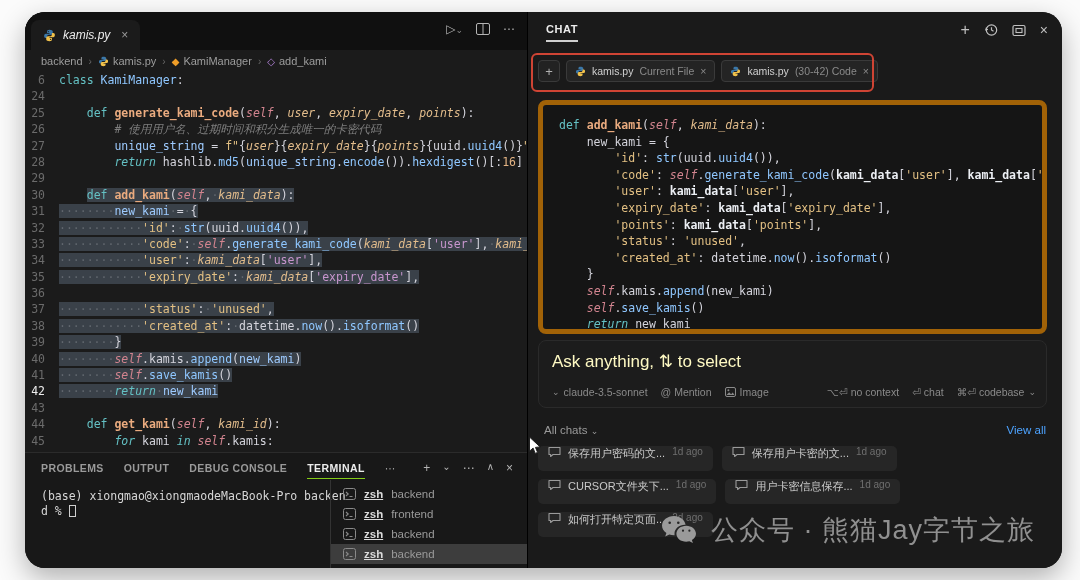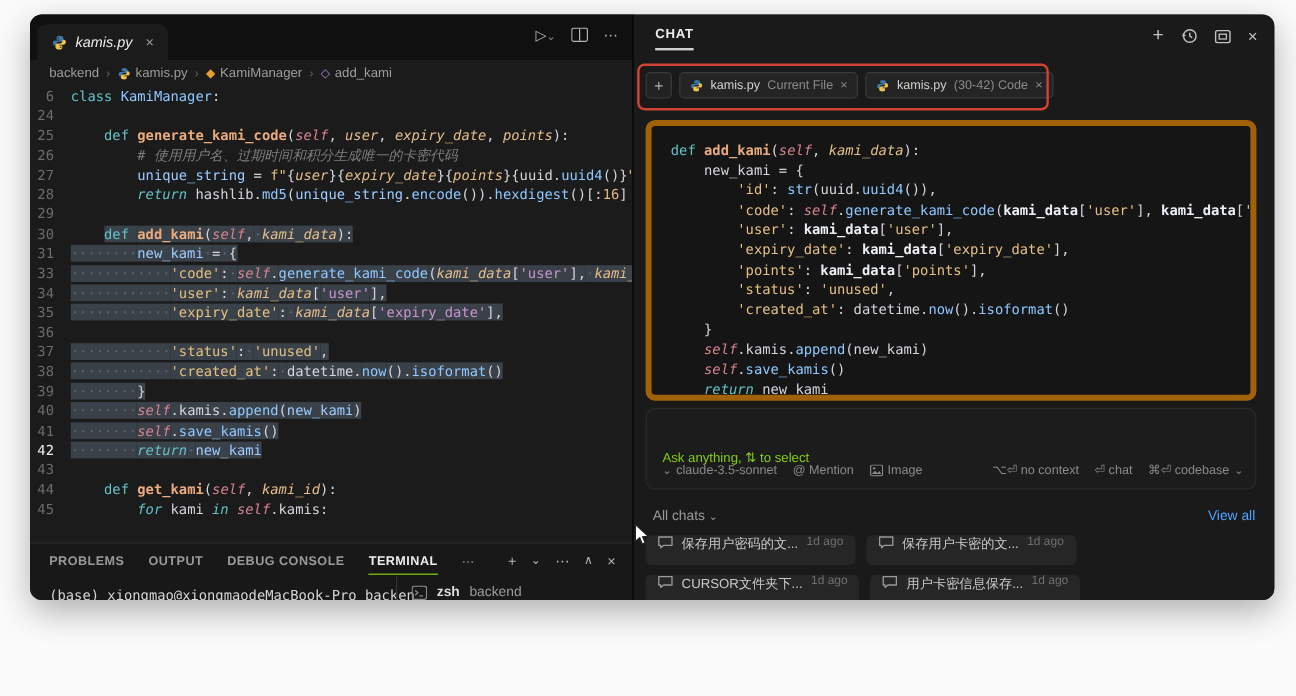--- a/index.html
+++ b/index.html
@@ -1,19 +1,19 @@
 <!DOCTYPE html>
 <html><head>
 <meta charset="utf-8">
 <style>
   * { margin:0; padding:0; box-sizing:border-box; }
   html,body { width:1080px; height:580px; background:#fbfbfb; font-family:"Liberation Sans",sans-serif; overflow:hidden; }
 
-  .window { position:absolute; left:25px; top:12px; width:1037px; height:488px; background:#181818;
-            border-radius:10px; overflow:hidden; box-shadow:0 10px 28px rgba(0,0,0,.30); }
+  .window { position:absolute; left:25px; top:12px; width:1037px; height:556px; background:#181818;
+            border-radius:20px; overflow:hidden; box-shadow:0 10px 28px rgba(0,0,0,.30); }
 
   
   .editor-pane { position:absolute; left:0; top:0; width:502px; height:440px; background:#1b1b1b; }
   .tabbar { height:38px; background:#101010; display:flex; align-items:flex-end; position:relative; }
   .tab { height:30px; background:#1b1b1b; display:flex; align-items:center; gap:7px; padding:0 12px;
          margin-left:6px; border-radius:8px 8px 0 0; color:#ececec; font-size:12px; font-style:italic; }
   .tab .close { color:#9a9a9a; font-style:normal; font-size:12px; margin-left:4px; }
   .editor-actions { position:absolute; right:12px; top:10px; display:flex; gap:13px; align-items:center; color:#b4b4b4; font-size:12px; }
   .breadcrumb { height:22px; display:flex; align-items:center; padding-left:16px; gap:6px; color:#9d9d9d; font-size:11px; background:#1b1b1b; }
   .breadcrumb .sep { color:#666; font-size:10px; }
@@ -39,21 +39,21 @@
   
   .panel { position:absolute; left:0; top:440px; width:502px; height:116px; background:#181818; border-top:1px solid #2b2b2b; }
   .panel-tabs { display:flex; gap:20px; padding:9px 0 0 16px; font-size:10.5px; font-weight:bold; letter-spacing:.4px; color:#9a9a9a; }
   .panel-tab.active { color:#ececec; border-bottom:1px solid #84cc16; padding-bottom:4px; }
   .panel-tab-more { color:#9a9a9a; font-weight:normal; }
   .panel-icons { position:absolute; right:14px; top:8px; display:flex; gap:12px; color:#b4b4b4; font-size:12px; }
   .term-text { margin:10px 16px 0 16px; width:312px; font-family:"DejaVu Sans Mono",monospace; font-size:11.5px; color:#d6d6d6; line-height:15px; }
   .term-cursor { display:inline-block; width:7px; height:12px; border:1px solid #cfcfcf; vertical-align:-2px; }
   .term-list { position:absolute; left:305px; top:27px; width:197px; bottom:0; border-left:1px solid #333; padding-top:4px; }
   .term-item { display:flex; align-items:center; gap:8px; height:20px; padding-left:12px; font-size:11.5px; color:#9a9a9a; }
-  .term-item .shell { color:#dcdcdc; font-weight:bold; }
+  .term-item .shell { color:#dcdcdc; font-weight:bold;text-decoration:underline; }
   .term-item.selected { background:#3d3d3d; }
 
   
   .chat { position:absolute; left:502px; top:0; width:535px; height:556px; background:#1a1a1a; border-left:1px solid #000; }
   .chat-header { position:absolute; left:18px; top:11px; font-size:11px; font-weight:bold; letter-spacing:.6px; color:#ececec; }
   .chat-header::after { content:""; display:block; width:32px; height:2px; background:#d0d0d0; margin-top:5px; }
   .chat-icons { position:absolute; right:14px; top:9px; display:flex; gap:14px; align-items:center; color:#c0c0c0; font-size:14px; }
 
   .red-box { position:absolute; left:3px; top:41px; width:343px; height:39px; border:2.5px solid #cf4434; border-radius:6px; pointer-events:none; z-index:5; }
   .pill-row { position:absolute; left:10px; top:48px; display:flex; gap:6px; align-items:center; }
@@ -63,21 +63,21 @@
           border:1px solid #3a3a3a; border-radius:4px; font-size:10.5px; color:#d0d0d0; }
   .pill .suffix { color:#8a8a8a; }
   .pill .close { color:#8a8a8a; }
 
   .chat-codeblock { position:absolute; left:10px; top:88px; width:509px; height:234px; background:#151515;
                     border:5px solid #a16207; border-radius:8px; padding:12px 0 0 16px; overflow:hidden;
                     font-family:"DejaVu Sans Mono",monospace; font-size:11.5px; line-height:16.6px; }
   .chat-codeblock .code-line { height:16.6px; }
 
   .input-box { position:absolute; left:10px; top:328px; width:509px; height:68px; border:1px solid #2a2a2a; border-radius:8px; background:#1c1c1c; }
-  .ask { position:absolute; left:13px; top:10px; color:#84cc16; font-size:11px;margin-top:24px; }
+  .ask { position:absolute; left:13px; top:10px; color:#fef9c3; font-size:17px; }
   .toolbar { position:absolute; left:13px; right:10px; bottom:9px; display:flex; justify-content:space-between; align-items:center; font-size:10.5px; color:#8a8a8a; }
   .toolbar .grp { display:flex; gap:13px; align-items:center; }
   .toolbar .item { display:flex; gap:4px; align-items:center; }
 
   .chats-head { position:absolute; left:16px; right:16px; top:412px; display:flex; justify-content:space-between; font-size:11.5px; color:#9a9a9a; }
   .view-all { color:#4da3ff; }
   .chips { position:absolute; left:10px; top:434px; width:522px; display:flex; flex-wrap:wrap; gap:8px 9px; }
   .chip { display:inline-flex; gap:7px; height:25px; padding:0 10px; background:#262626; border-radius:5px; font-size:11px; color:#c9c9c9; }
   .chip .time { color:#6f6f6f; font-size:10px; }
 
@@ -145,20 +145,21 @@
     <div class="code" id="editor-lines">
         <div class="code-line"><span class="gutter">6</span><span class="ln-content"><span class="tk-kw">class </span><span class="tk-cls">KamiManager</span><span class="tk-pln">:</span></span></div>
         <div class="code-line"><span class="gutter">24</span><span class="ln-content"></span></div>
         <div class="code-line"><span class="gutter">25</span><span class="ln-content"><span class="tk-pln">    </span><span class="tk-kw">def </span><span class="tk-fn">generate_kami_code</span><span class="tk-pln">(</span><span class="tk-self">self</span><span class="tk-pln">, </span><span class="tk-param">user</span><span class="tk-pln">, </span><span class="tk-param">expiry_date</span><span class="tk-pln">, </span><span class="tk-param">points</span><span class="tk-pln">):</span></span></div>
         <div class="code-line"><span class="gutter">26</span><span class="ln-content"><span class="tk-pln">        </span><span class="tk-cm"># 使用用户名、过期时间和积分生成唯一的卡密代码</span></span></div>
         <div class="code-line"><span class="gutter">27</span><span class="ln-content"><span class="tk-pln">        </span><span class="tk-var">unique_string</span><span class="tk-pln"> = </span><span class="tk-str">f"</span><span class="tk-pln">{</span><span class="tk-param">user</span><span class="tk-pln">}{</span><span class="tk-param">expiry_date</span><span class="tk-pln">}{</span><span class="tk-param">points</span><span class="tk-pln">}{</span><span class="tk-pln">uuid.</span><span class="tk-mth">uuid4</span><span class="tk-pln">()}</span><span class="tk-str">"</span></span></div>
         <div class="code-line"><span class="gutter">28</span><span class="ln-content"><span class="tk-pln">        </span><span class="tk-kwi">return </span><span class="tk-pln">hashlib.</span><span class="tk-mth">md5</span><span class="tk-pln">(</span><span class="tk-var">unique_string</span><span class="tk-pln">.</span><span class="tk-mth">encode</span><span class="tk-pln">()).</span><span class="tk-mth">hexdigest</span><span class="tk-pln">()[:</span><span class="tk-num">16</span><span class="tk-pln">]</span></span></div>
         <div class="code-line"><span class="gutter">29</span><span class="ln-content"></span></div>
         <div class="code-line"><span class="gutter">30</span><span class="ln-content"><span class="tk-pln">    </span><span class="tk-kw sel">def </span><span class="tk-fn sel">add_kami</span><span class="tk-pln sel">(</span><span class="tk-self sel">self</span><span class="tk-pln sel">,</span><span class="tk-ws sel">·</span><span class="tk-param sel">kami_data</span><span class="tk-pln sel">):</span></span></div>
         <div class="code-line"><span class="gutter">31</span><span class="ln-content"><span class="tk-ws sel">········</span><span class="tk-var sel">new_kami</span><span class="tk-ws sel">·</span><span class="tk-pln sel">=</span><span class="tk-ws sel">·</span><span class="tk-pln sel">{</span></span></div>
+        <div class="code-line"><span class="gutter">32</span><span class="ln-content"><span class="tk-ws sel">············</span><span class="tk-str sel">'id'</span><span class="tk-pln sel">:</span><span class="tk-ws sel">·</span><span class="tk-mth sel">str</span><span class="tk-pln sel">(uuid.</span><span class="tk-mth sel">uuid4</span><span class="tk-pln sel">()),</span></span></div>
         <div class="code-line"><span class="gutter">33</span><span class="ln-content"><span class="tk-ws sel">············</span><span class="tk-str sel">'code'</span><span class="tk-pln sel">:</span><span class="tk-ws sel">·</span><span class="tk-self sel">self</span><span class="tk-pln sel">.</span><span class="tk-mth sel">generate_kami_code</span><span class="tk-pln sel">(</span><span class="tk-param sel">kami_data</span><span class="tk-pln sel">[</span><span class="tk-strp sel">'user'</span><span class="tk-pln sel">],</span><span class="tk-ws sel">·</span><span class="tk-param sel">kami_d</span></span></div>
         <div class="code-line"><span class="gutter">34</span><span class="ln-content"><span class="tk-ws sel">············</span><span class="tk-str sel">'user'</span><span class="tk-pln sel">:</span><span class="tk-ws sel">·</span><span class="tk-param sel">kami_data</span><span class="tk-pln sel">[</span><span class="tk-strp sel">'user'</span><span class="tk-pln sel">],</span></span></div>
         <div class="code-line"><span class="gutter">35</span><span class="ln-content"><span class="tk-ws sel">············</span><span class="tk-str sel">'expiry_date'</span><span class="tk-pln sel">:</span><span class="tk-ws sel">·</span><span class="tk-param sel">kami_data</span><span class="tk-pln sel">[</span><span class="tk-strp sel">'expiry_date'</span><span class="tk-pln sel">],</span></span></div>
         <div class="code-line"><span class="gutter">36</span></div>
         <div class="code-line"><span class="gutter">37</span><span class="ln-content"><span class="tk-ws sel">············</span><span class="tk-str sel">'status'</span><span class="tk-pln sel">:</span><span class="tk-ws sel">·</span><span class="tk-str sel">'unused'</span><span class="tk-pln sel">,</span></span></div>
         <div class="code-line"><span class="gutter">38</span><span class="ln-content"><span class="tk-ws sel">············</span><span class="tk-str sel">'created_at'</span><span class="tk-pln sel">:</span><span class="tk-ws sel">·</span><span class="tk-pln sel">datetime.</span><span class="tk-mth sel">now</span><span class="tk-pln sel">().</span><span class="tk-mth sel">isoformat</span><span class="tk-pln sel">()</span></span></div>
         <div class="code-line"><span class="gutter">39</span><span class="ln-content"><span class="tk-ws sel">········</span><span class="tk-pln sel">}</span></span></div>
         <div class="code-line"><span class="gutter">40</span><span class="ln-content"><span class="tk-ws sel">········</span><span class="tk-self sel">self</span><span class="tk-pln sel">.kamis.</span><span class="tk-mth sel">append</span><span class="tk-pln sel">(</span><span class="tk-var sel">new_kami</span><span class="tk-pln sel">)</span></span></div>
         <div class="code-line"><span class="gutter">41</span><span class="ln-content"><span class="tk-ws sel">········</span><span class="tk-self sel">self</span><span class="tk-pln sel">.</span><span class="tk-mth sel">save_kamis</span><span class="tk-pln sel">()</span></span></div>
         <div class="code-line active"><span class="gutter">42</span><span class="ln-content"><span class="tk-ws sel">········</span><span class="tk-kwi sel">return</span><span class="tk-ws sel">·</span><span class="tk-var sel">new_kami</span></span></div>

